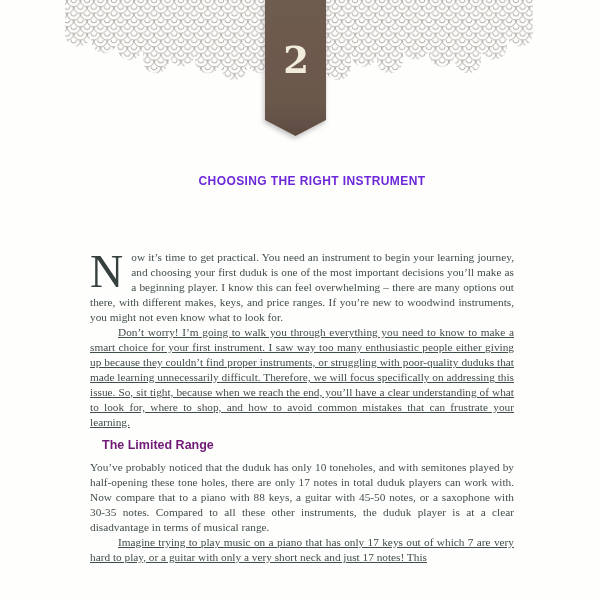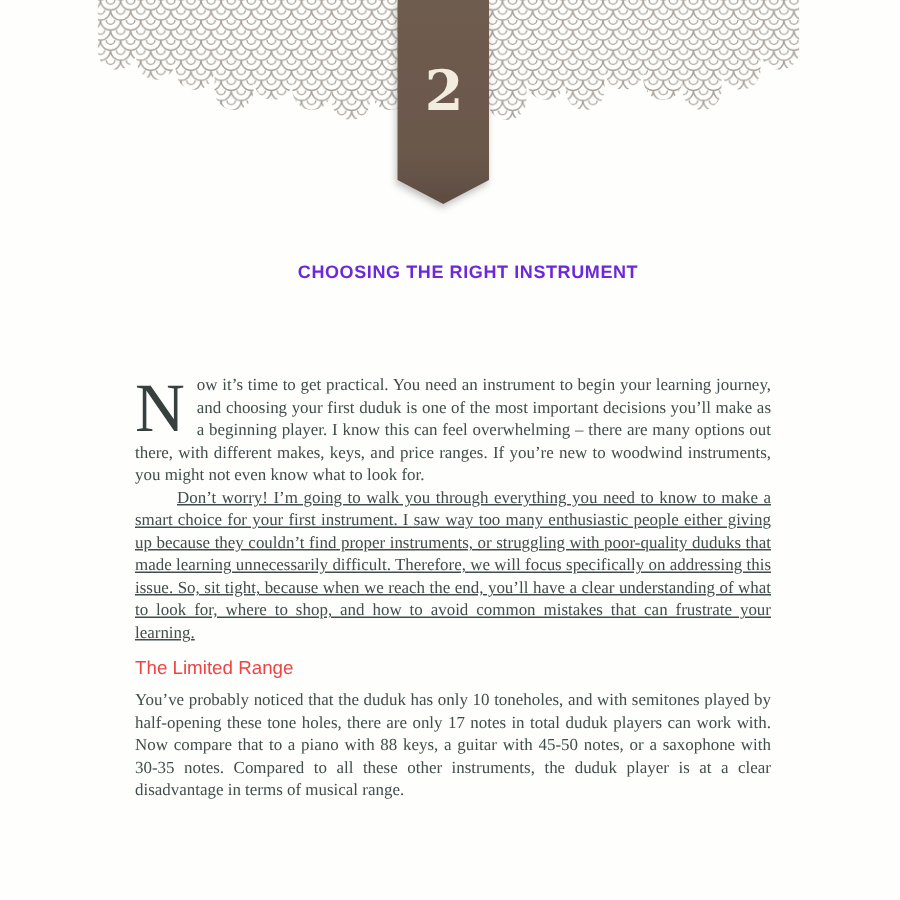--- a/index.html
+++ b/index.html
@@ -19,22 +19,22 @@
     text-align:justify; text-justify:inter-word;
   }
   .body-text p { margin:0; }
   p.indent { text-indent:28px;text-decoration:underline; }
   .dropcap {
     float:left; font-family:"Liberation Serif", serif;
     font-size:46px; line-height:44px; height:43px;
     margin:0 8px 0 0; color:#36403f;
   }
   .section-heading {
-    font-family:"Liberation Sans", sans-serif; font-weight:normal;
-    font-size:12.5px; color:#ef4444; margin:8px 0 7px; text-align:left;
+    font-family:"Liberation Sans", sans-serif; font-weight:bold;
+    font-size:12.5px; color:#701a75; margin:8px 12px 7px; text-align:left;
   }
 </style>
 </head>
 <body>
 
 <div class="page">
 
   <svg class="header-svg" width="600" height="150" viewBox="0 0 600 150">
     <defs>
       <pattern id="scales" width="13.4" height="13.4" patternUnits="userSpaceOnUse">
@@ -91,15 +91,16 @@
     <p>
       <span class="dropcap">N</span><span>ow it’s time to get practical. You need an instrument to begin your learning journey, and choosing your first duduk is one of the most important decisions you’ll make as a beginning player. I know this can feel overwhelming – there are many options out there, with different makes, keys, and price ranges. If you’re new to woodwind instruments, you might not even know what to look for.</span>
     </p>
 
     <p class="indent">Don’t worry! I’m going to walk you through everything you need to know to make a smart choice for your first instrument. I saw way too many enthusiastic people either giving up because they couldn’t find proper instruments, or struggling with poor-quality duduks that made learning unnecessarily difficult. Therefore, we will focus specifically on addressing this issue. So, sit tight, because when we reach the end, you’ll have a clear understanding of what to look for, where to shop, and how to avoid common mistakes that can frustrate your learning.</p>
 
     <div class="section-heading">The Limited Range</div>
 
     <p>You’ve probably noticed that the duduk has only 10 toneholes, and with semitones played by half-opening these tone holes, there are only 17 notes in total duduk players can work with. Now compare that to a piano with 88 keys, a guitar with 45-50 notes, or a saxophone with 30-35 notes. Compared to all these other instruments, the duduk player is at a clear disadvantage in terms of musical range.</p>
 
+    <p class="indent">Imagine trying to play music on a piano that has only 17 keys out of which 7 are very hard to play, or a guitar with only a very short neck and just 17 notes! This</p>
 
   </div>
 </div>
 
 </body></html>

